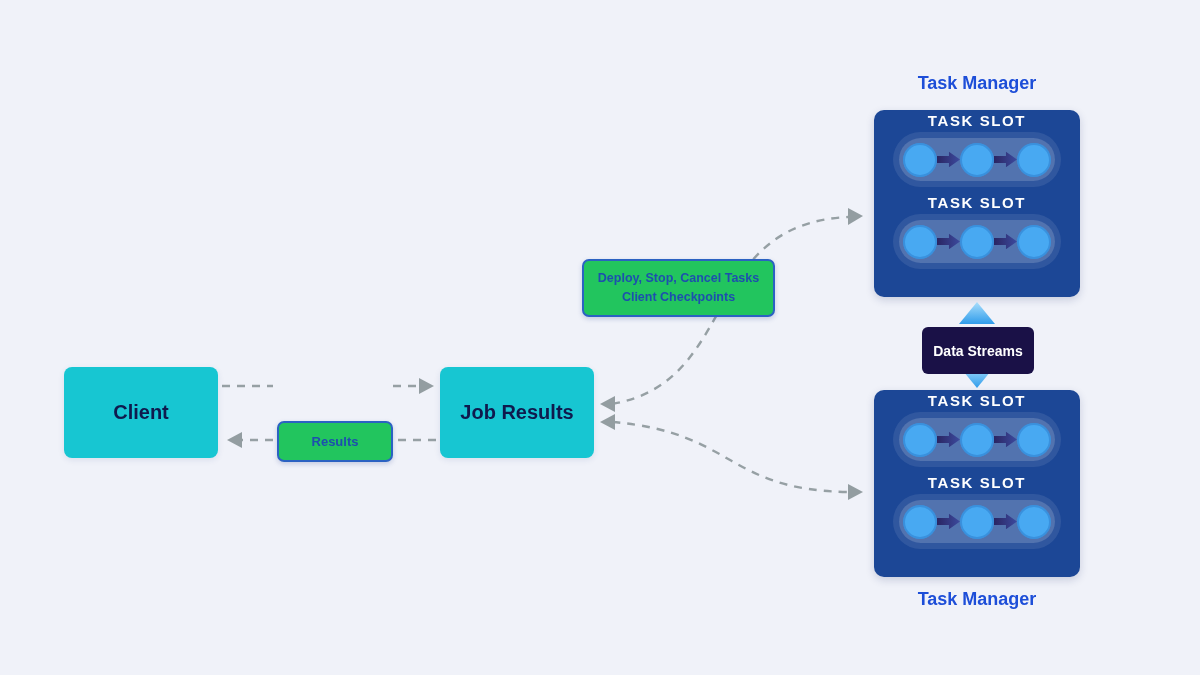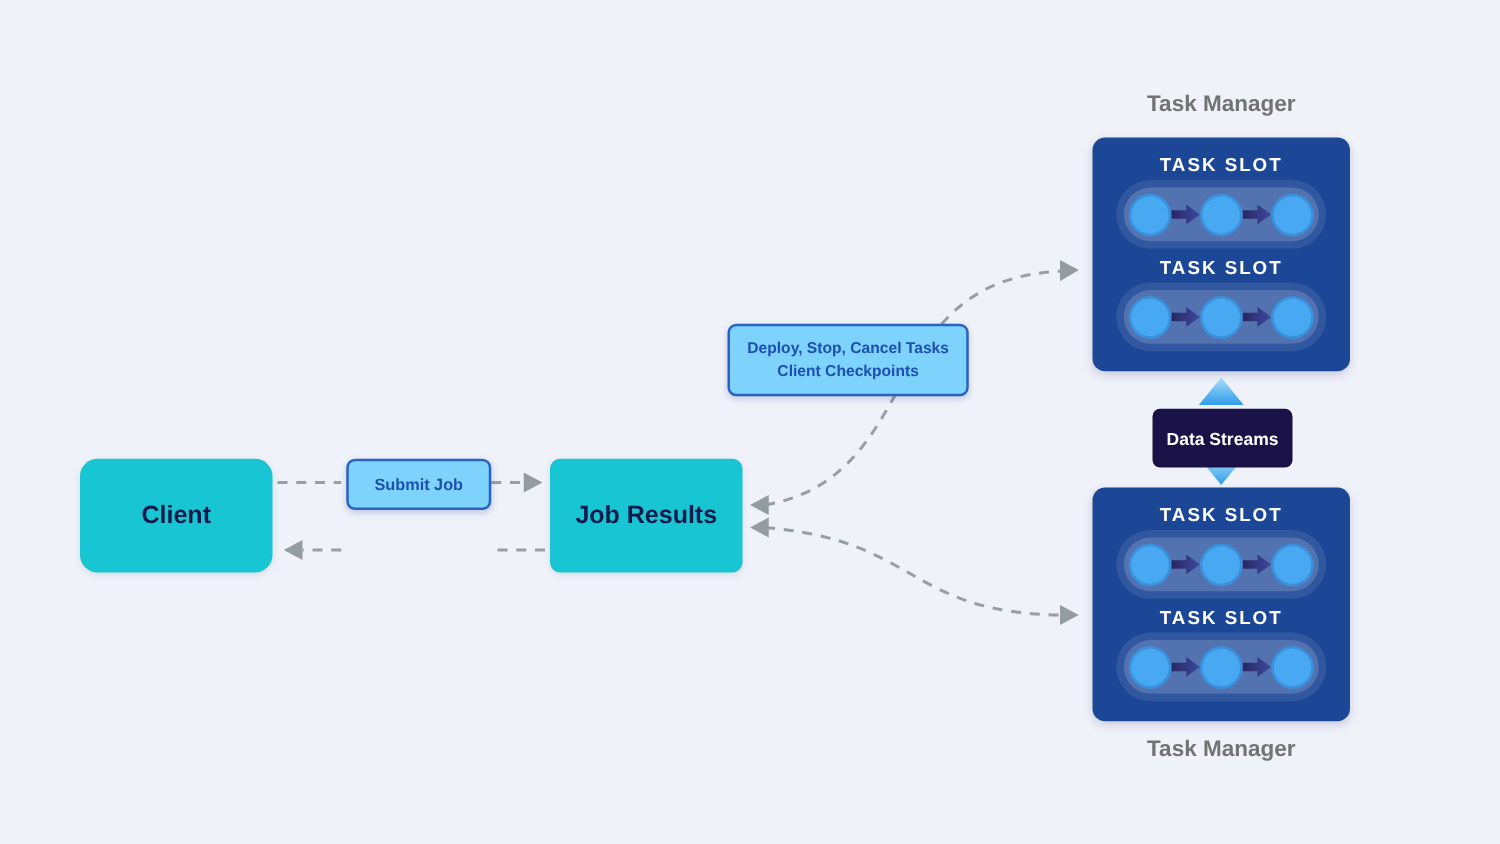--- a/index.html
+++ b/index.html
@@ -34,61 +34,61 @@
     position: absolute;
     width: 154px; height: 91px;
     background: #17c6d2;
     border-radius: 8px;
     display: flex; align-items: center; justify-content: center;
     color: #0f1a4d;
     font-size: 20px; font-weight: bold;
     z-index: 2;
     box-shadow: 0 2px 6px rgba(30,60,130,0.10);
   }
-  #client { left: 64px; top: 367px; border-radius: 14px; }
+  #client { left: 64px; top: 367px; }
   #job-manager { left: 440px; top: 367px; }
 
   
   .edge-label {
     position: absolute;
-    background: #7dd3fc;
+    background: #22c55e;
     border: 2px solid #2b62c2;
     border-radius: 7px;
     color: #1d4fae;
     font-weight: bold;
     display: flex; flex-direction: column;
     align-items: center; justify-content: center;
     z-index: 3;
     box-shadow: 0 2px 5px rgba(30,60,140,0.22);
     white-space: nowrap;
   }
   #submit-job { left: 277px; top: 367px; width: 112px; height: 37px; font-size: 13px; }
   #results    { left: 277px; top: 421px; width: 112px; height: 37px; font-size: 13px; }
   #deploy     { left: 582px; top: 259px; width: 189px; height: 54px; font-size: 12.5px; line-height: 1.55; }
 
   
   .tm-title {
     position: absolute;
     left: 874px; width: 206px; height: 24px;
     text-align: center;
-    color: #737373;
+    color: #1d4ed8;
     font-size: 18px; font-weight: bold;
     z-index: 2;
   }
   #tm-top-title { top: 73px; }
   #tm-bottom-title { top: 589px; }
   .tm-box {
     position: absolute;
     left: 874px; width: 206px; height: 187px;
     background: #1c4796;
     border-radius: 10px;
     z-index: 2;
     box-shadow: 0 3px 8px rgba(20,40,100,0.18);
     box-sizing: border-box;
-    padding-top: 13px;
+    padding-top: 1px;
   }
   #tm-top-box { top: 110px; }
   #tm-bottom-box { top: 390px; }
   .slot-label {
     height: 20px; line-height: 20px;
     text-align: center;
     color: #ffffff;
     font-size: 15px; font-weight: bold;
     letter-spacing: 1.6px;
   }
@@ -157,24 +157,24 @@
   </svg>
 
   <div id="client" class="node">
     <span>Client</span>
   </div>
 
   <div id="job-manager" class="node">
     <span>Job Results</span>
   </div>
 
-  <div id="submit-job" class="edge-label">
-    <span>Submit Job</span>
-  </div>
-
+
+  <div id="results" class="edge-label">
+    <span>Results</span>
+  </div>
 
   <div id="deploy" class="edge-label">
     <span>Deploy, Stop, Cancel Tasks</span>
     <span>Client Checkpoints</span>
   </div>
 
   <div id="tm-top-title" class="tm-title">Task Manager</div>
 
   <div id="tm-top-box" class="tm-box">
     <div class="slot-label">TASK SLOT</div>

